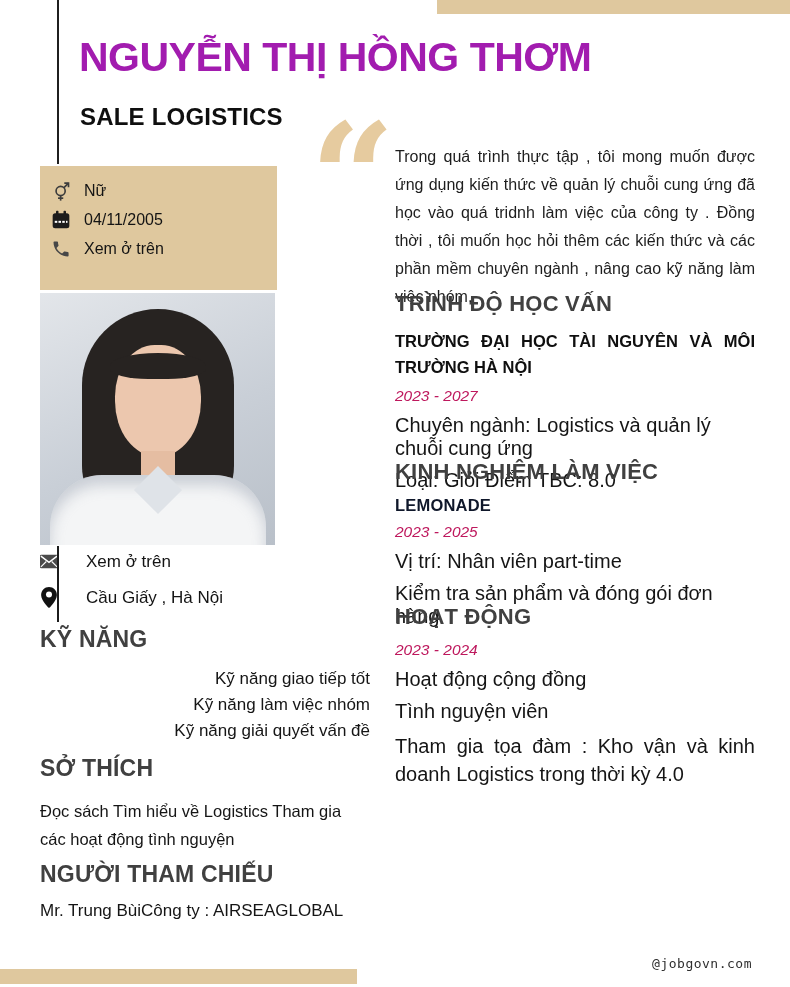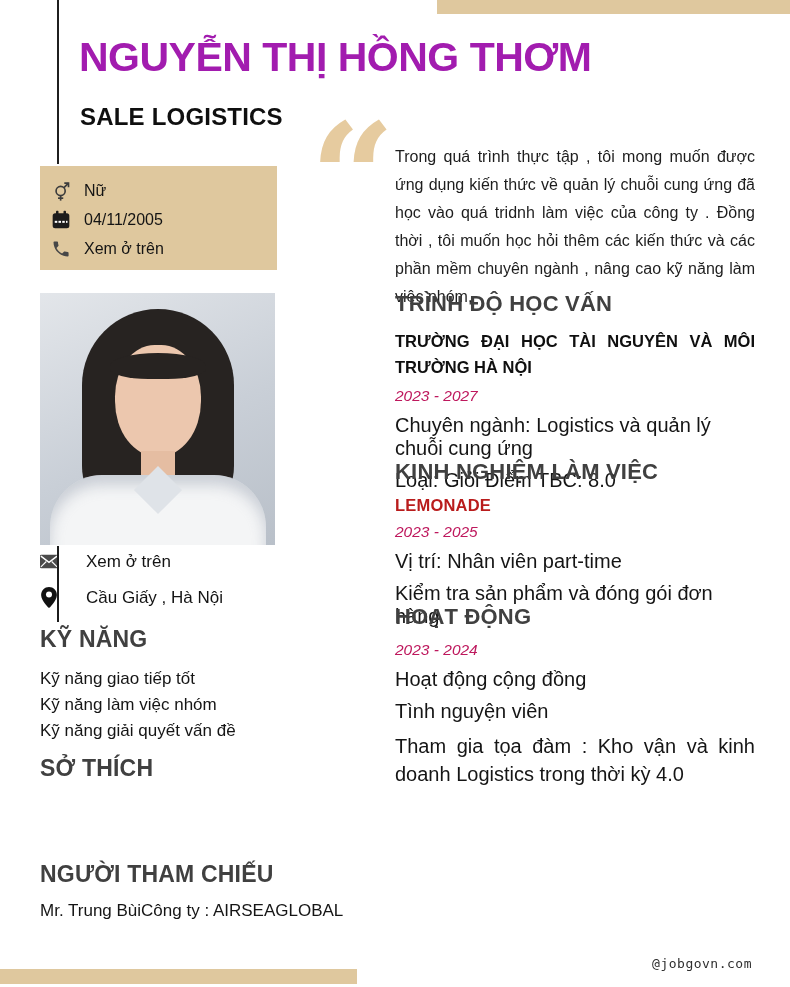--- a/index.html
+++ b/index.html
@@ -20,21 +20,21 @@
   .bar-top-right{left:437px;top:0;width:353px;height:14px;background:var(--accent-tan);}
   .bar-bottom-left{left:0;bottom:3px;width:357px;height:15px;background:var(--accent-tan);}
   .footer-credit{right:38px;bottom:16px;font-family:"DejaVu Sans Mono","Liberation Mono",monospace;
     font-size:13px;letter-spacing:.5px;color:#2e2e2e;}
 
   
   .name{left:79px;top:34px;font-size:41px;font-weight:800;letter-spacing:-.5px;color:#a21caf;white-space:nowrap;}
   .role{left:80px;top:103px;font-size:24px;font-weight:700;color:#0f0f0f;letter-spacing:.2px;}
 
   
-  .info-box{left:40px;top:166px;width:237px;height:104px;background:var(--accent-tan);padding:13px 8px 0 10px;}
+  .info-box{left:40px;top:166px;width:237px;height:124px;background:var(--accent-tan);padding:13px 8px 0 10px;}
   .info-row{display:flex;align-items:center;gap:12px;height:24px;margin-bottom:5px;}
   .info-row .txt{font-size:16px;color:#141414;}
   .icon{display:inline-flex;align-items:center;justify-content:center;width:22px;height:22px;flex:0 0 22px;}
 
   
   .photo{left:40px;top:293px;width:235px;height:252px;overflow:hidden;
     background:linear-gradient(155deg,#e3e6ea 0%,#c9cfd7 55%,#b9c0c9 100%);}
   .photo .hair{position:absolute;left:50%;top:16px;transform:translateX(-50%);width:152px;height:215px;
     background:#272321;border-radius:76px 76px 58px 58px;}
   .photo .face{position:absolute;left:50%;top:52px;transform:translateX(-50%);width:86px;height:112px;
@@ -51,39 +51,39 @@
   .contact{left:40px;top:548px;width:320px;}
   .contact-row{display:flex;align-items:center;height:27px;margin-bottom:9px;}
   .contact-row .icon{width:18px;flex:0 0 18px;}
   .contact-row .txt{font-size:17px;margin-left:28px;color:#141414;white-space:nowrap;}
   .contact-divider{position:absolute;left:17px;top:-2px;width:2px;height:76px;background:#1c1c1c;}
 
   
   .h-section{font-size:23px;font-weight:700;color:#404040;letter-spacing:.2px;}
   .left-col-block{left:40px;width:330px;}
   .skills{top:626px;}
-  .skills ul{list-style:none;margin-top:13px;}
+  .skills ul{list-style:none;margin-top:13px;text-align:right;}
   .skills li{font-size:17px;line-height:26px;color:#151515;}
   .hobbies{top:755px;}
   .hobbies .body{margin-top:15px;font-size:16.5px;line-height:28px;color:#151515;}
   .references{top:861px;}
   .references .body{margin-top:13px;font-size:17px;color:#151515;}
 
   
   .quote-mark{left:310px;top:104px;font-family:"DejaVu Serif","Liberation Serif",serif;
     font-size:148px;line-height:1;color:var(--quote-tan);font-weight:700;}
   .quote-text{left:395px;top:143px;width:360px;font-size:16px;line-height:28px;text-align:justify;color:#1d1d1d;}
   .right-block{left:395px;width:360px;}
   .right-block .h-section{font-size:22px;margin-bottom:11px;}
   .edu{top:291px;}
   .school{font-size:16.5px;font-weight:700;line-height:26px;text-align:justify;color:#0f0f0f;margin-bottom:7px;}
   .period{font-size:15.5px;font-style:italic;color:#be185d;margin-bottom:9px;}
   .r-line{font-size:20px;color:#151515;margin-bottom:9px;}
   .exp{top:459px;}
-  .company{font-size:16.5px;font-weight:700;color:#b91c1c;margin-bottom:8px;letter-spacing:.2px;}
+  .company{font-size:16.5px;font-weight:700;color:#0f172a;margin-bottom:8px;letter-spacing:.2px;}
   .act{top:604px;}
   .act .justify{ text-align:justify;line-height:28px;margin-bottom:0;}
 
   svg{display:block;}
 </style>
 </head>
 <body>
 
 <div class="abs line-top-left"></div>
 <div class="abs bar-top-right"></div>
@@ -166,20 +166,21 @@
   <h3 class="h-section">KỸ NĂNG</h3>
   <ul>
     <li>Kỹ năng giao tiếp tốt</li>
     <li>Kỹ năng làm việc nhóm</li>
     <li>Kỹ năng giải quyết vấn đề</li>
   </ul>
 </section>
 
 <section class="abs left-col-block hobbies">
   <h3 class="h-section">SỞ THÍCH</h3>
+  <p class="body">Đọc sách Tìm hiểu về Logistics Tham gia các hoạt động tình nguyện</p>
 </section>
 
 <section class="abs left-col-block references">
   <h3 class="h-section">NGƯỜI THAM CHIẾU</h3>
   <p class="body">Mr. Trung BùiCông ty : AIRSEAGLOBAL</p>
 </section>
 
 <div class="abs quote-mark">“</div>
 <p class="abs quote-text">Trong quá trình thực tập , tôi mong muốn được ứng dụng kiến thức về quản lý chuỗi cung ứng đã học vào quá tridnh làm việc của công ty . Đồng thời , tôi muốn học hỏi thêm các kiến thức và các phần mềm chuyên ngành , nâng cao kỹ năng làm việc nhóm.</p>
 

